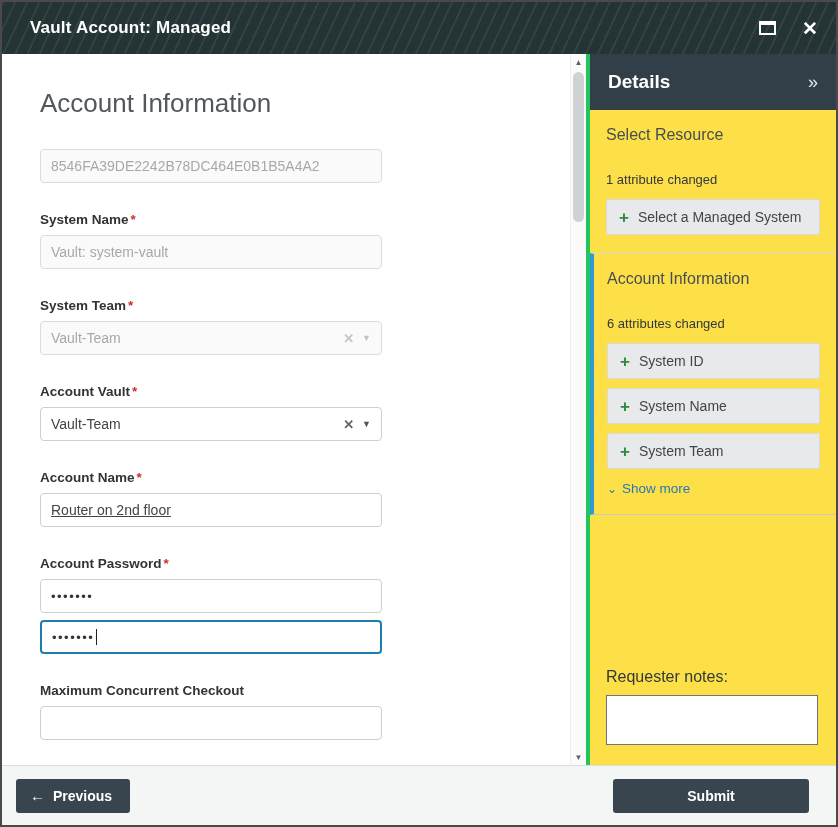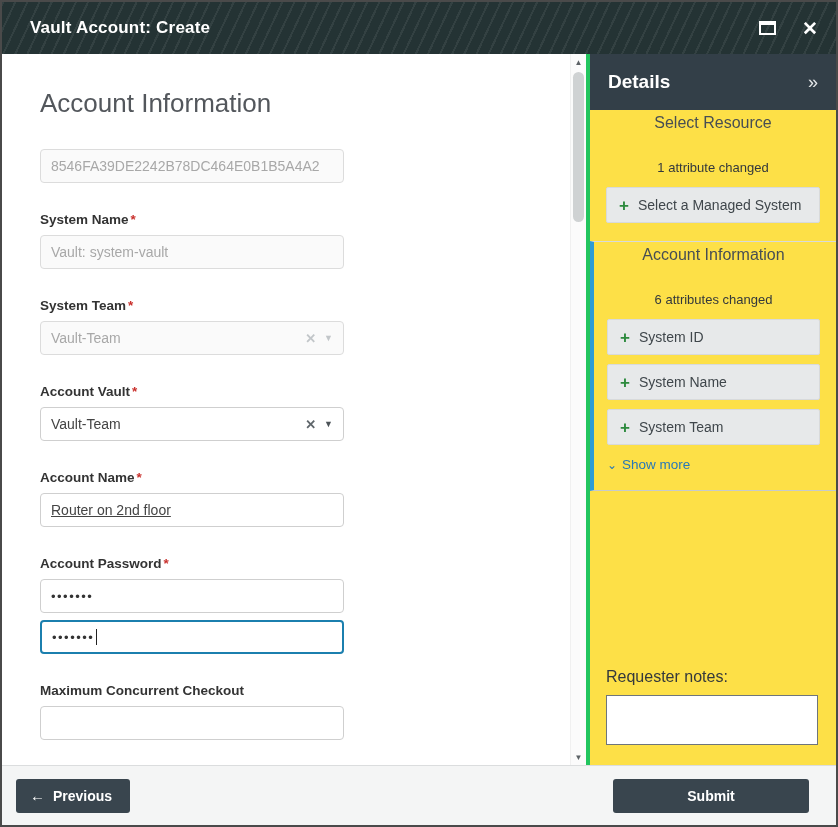--- a/index.html
+++ b/index.html
@@ -34,21 +34,21 @@
   
   .main { width: 584px; flex: 0 0 584px; background: #fff; position: relative; }
   .form-scroll { position: absolute; left:0; top:0; right:16px; bottom:0; overflow:hidden; padding: 22px 0 0 38px; }
   .page-title { font-size: 26px; font-weight: 400; color: #53575c; margin: 12px 0 30px; }
 
   .field { margin-bottom: 29px; }
   .field label { display:block; font-size: 13.5px; font-weight: bold; color: #333; margin-bottom: 8px; }
   .req { color: #c9302c; margin-left: 2px; }
 
   .text-input, .select-input {
-    width: 304px; height: 34px;
+    width: 342px; height: 34px;
     border: 1px solid #cfcfcf; border-radius: 4px;
     background: #fff; font-size: 14px; color: #555;
     padding: 0 10px; outline: none;
     font-family: "Liberation Sans", sans-serif;
   }
   .text-input:disabled, .text-input.disabled {
     background: #fafafa; border-color: #dcdcdc; color: #a8a8a8;
   }
   .select-input { display: flex; align-items: center; cursor: pointer; }
   .select-input .select-value { flex: 1 1 auto; }
@@ -76,21 +76,21 @@
   .details-header {
     height: 56px; flex: 0 0 56px;
     background: #333f48; color:#fff;
     display:flex; align-items:center; padding: 0 18px;
   }
   .details-header .details-title { font-size: 19px; font-weight: 600; }
   .panel-collapse { margin-left:auto; font-size: 18px; color:#e3e6e8; cursor:pointer; }
 
   .details-body { flex:1 1 auto; display:flex; flex-direction:column; overflow:hidden; }
 
-  .section { padding: 4px 16px 18px; text-align: center; }
+  .section { padding: 16px 16px 18px; }
   .section-heading { font-size: 16px; color:#474e53; margin-bottom: 10px; font-weight: 400; }
   .changed-text { font-size: 13px; color:#33383c; margin-bottom: 12px; margin-top: 28px; }
 
   .chip-btn {
     width: 100%; height: 36px;
     background:#e7e9ea; border:1px solid #d8dadb; border-radius:2px;
     display:flex; align-items:center; gap: 9px; padding: 0 12px;
     font-size: 14px; color:#3f464b;
   }
   .chip-btn + .chip-btn { margin-top: 9px; }
@@ -134,21 +134,21 @@
   .prev-btn { padding: 0 18px 0 14px; }
   .prev-btn .arrow { font-size: 15px; }
   .submit-btn { width: 196px; }
 </style>
 </head>
 <body>
 
 <div class="window">
 
   <header class="titlebar">
-    <span class="title">Vault Account: Create</span>
+    <span class="title">Vault Account: Managed</span>
     <div class="titlebar-icons">
       <span class="max-icon"></span>
       <span class="close-icon">✕</span>
     </div>
   </header>
 
   <div class="body">
 
     <div class="main">
       <div class="form-scroll">

